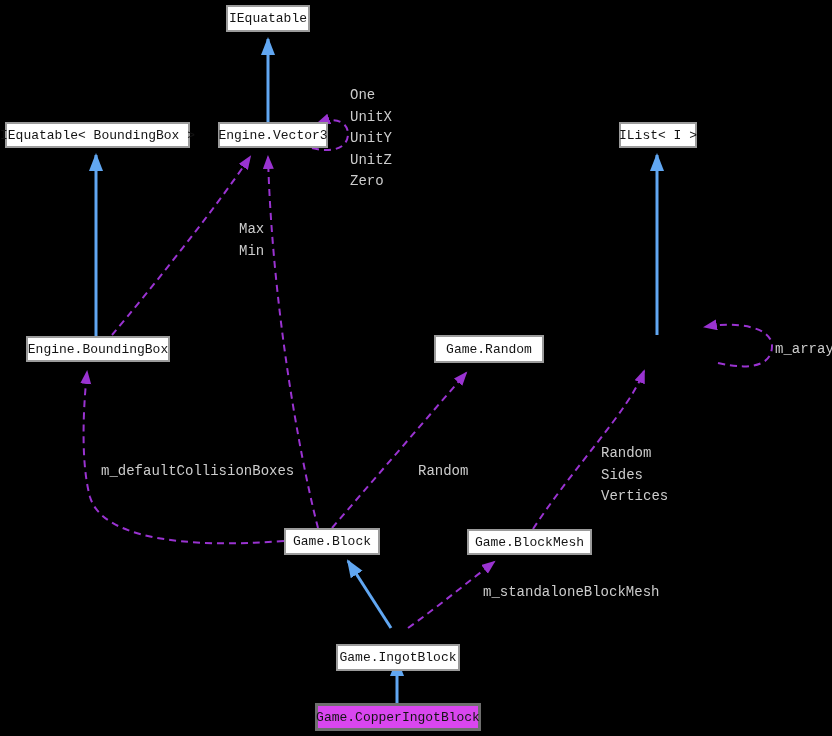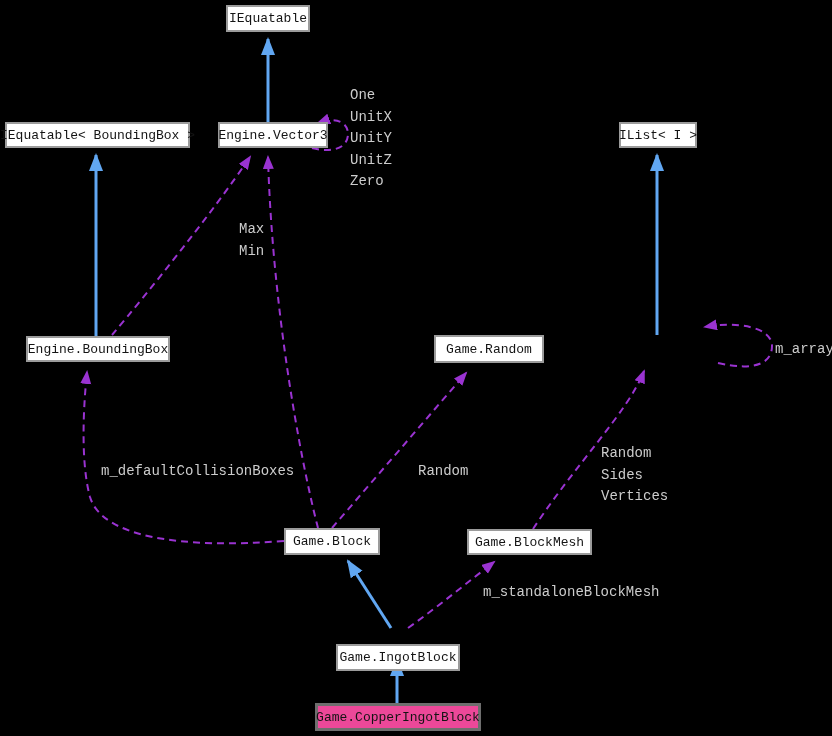--- a/index.html
+++ b/index.html
@@ -7,21 +7,21 @@
     position:relative;width:832px;height:736px;background:#000;overflow:hidden;
     font-family:Liberation Mono, monospace;
   }
   .stage svg{position:absolute;left:0;top:0;}
   .node{
     position:absolute;box-sizing:border-box;
     background:#ffffff;border:2px solid #9b9b9b;color:#141414;
     font-size:13px;display:flex;align-items:center;justify-content:center;
     white-space:nowrap;z-index:2;cursor:pointer;
   }
-  .node.highlight{background:#ec4899;border:3px solid #6e6e6e;text-align:center;}
+  .node.highlight{background:#d946ef;border:3px solid #6e6e6e;text-align:center;}
   .elabel{
     position:absolute;color:#cccccc;font-size:14px;white-space:nowrap;z-index:1;
   }
   .edge-blue{stroke:#61a7f2;stroke-width:3;fill:none;}
   .edge-purple{stroke:#9a33d1;stroke-width:2;fill:none;stroke-dasharray:7 5;}
 </style>
 </head>
 <body>
 
 <div class="stage">

